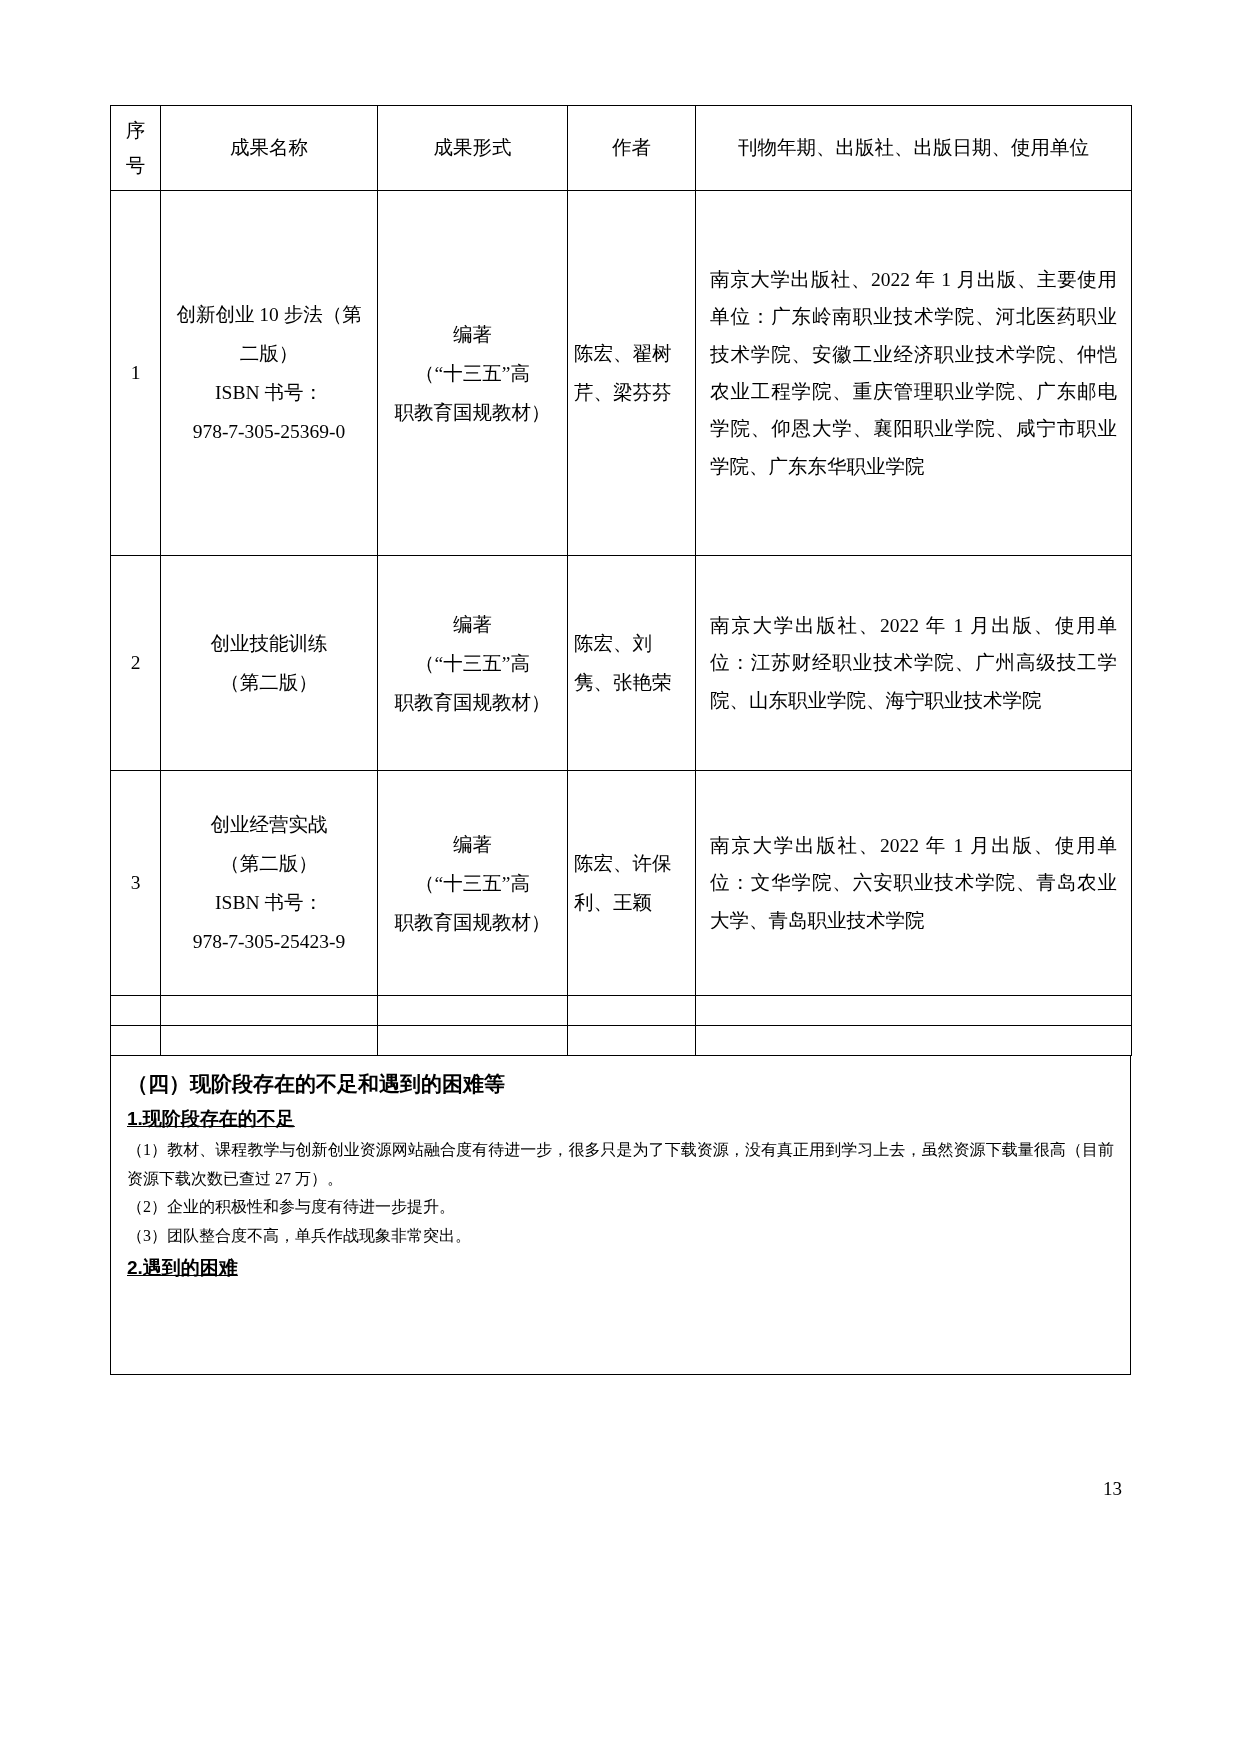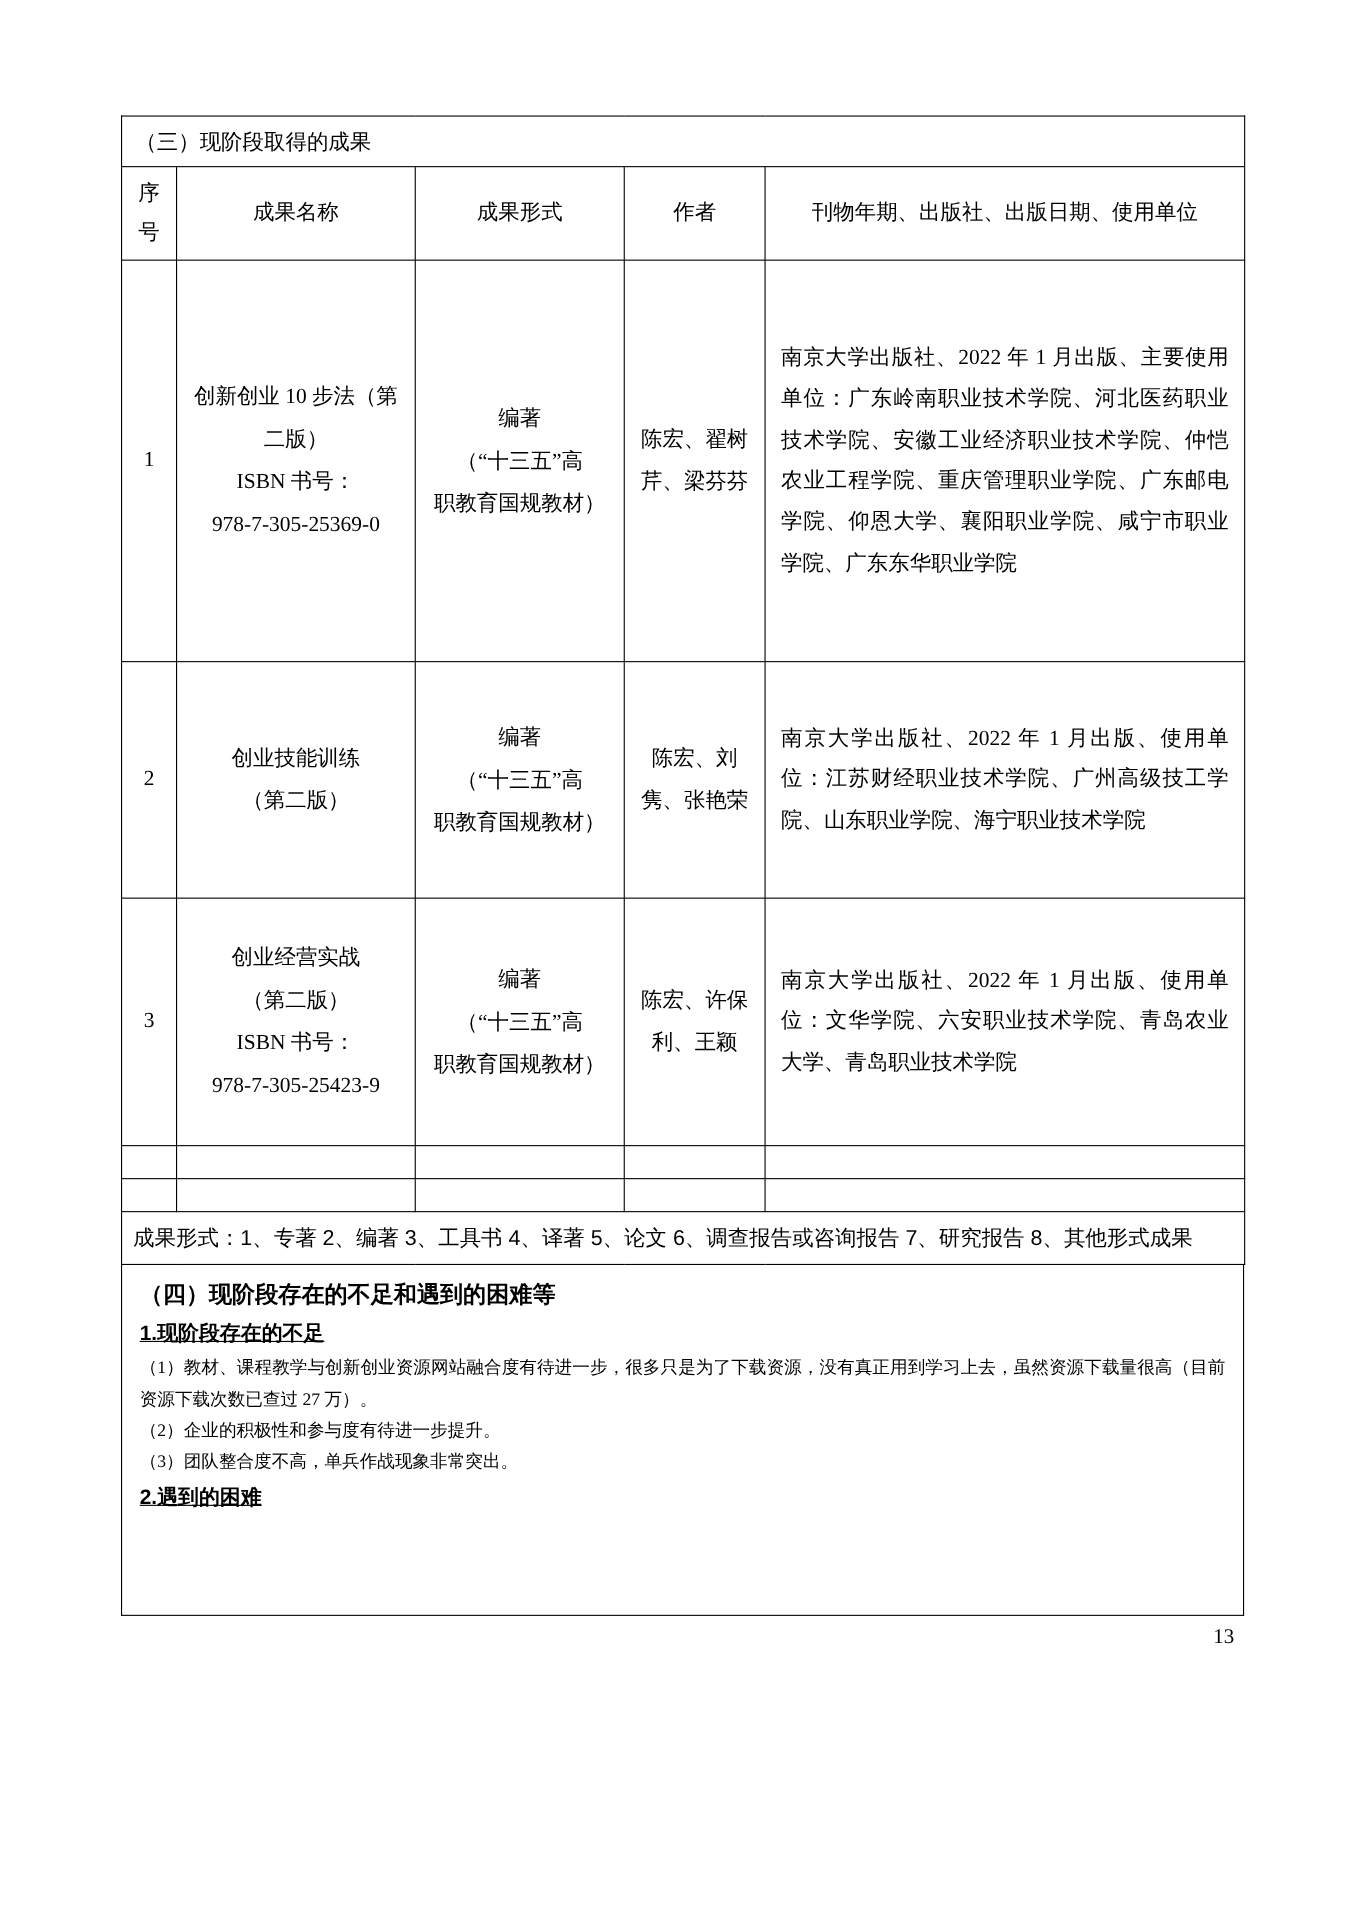--- a/index.html
+++ b/index.html
@@ -39,21 +39,21 @@
     font-weight: bold;
     text-align: center;
     font-size: 20px;
     line-height: 1.8;
     white-space: pre-line;
     padding: 4px 8px;
   }
   .c-seq  { text-align: center; }
   .c-name { text-align: center; white-space: pre-line; line-height: 2.0; padding: 4px 8px; margin-left: 16px; }
   .c-form { text-align: center; white-space: pre-line; line-height: 2.0; padding: 4px 6px; }
-  .c-auth { text-align: center; white-space: pre-line; line-height: 2.0; padding: 4px 6px; }
+  .c-auth { text-align: left; white-space: pre-line; line-height: 2.0; padding: 4px 6px; }
   .c-pub  {
     text-align: justify;
     text-align-last: left;
     line-height: 1.92;
     padding: 8px 14px;
     vertical-align: middle;
   }
   .note-row td {
     font-family: "Liberation Sans", sans-serif;
     font-weight: bold;
@@ -101,23 +101,20 @@
   <table class="results-table">
     <colgroup>
       <col style="width:50px">
       <col style="width:217px">
       <col style="width:190px">
       <col style="width:128px">
       <col style="width:436px">
     </colgroup>
 
     <tbody>
-        <tr class="title-row" style="height:46px">
-      <td colspan="5">（三）现阶段取得的成果</td>
-    </tr>
 
     <tr class="head-row" style="height:85px">
       <th>序
 号</th>
       <th>成果名称</th>
       <th>成果形式</th>
       <th>作者</th>
       <th>刊物年期、出版社、出版日期、使用单位</th>
     </tr>
 
@@ -170,23 +167,20 @@
     </tr>
 
     <tr style="height:30px">
       <td class="c-seq"></td>
       <td class="c-name"></td>
       <td class="c-form"></td>
       <td class="c-auth"></td>
       <td class="c-pub"></td>
     </tr>
 
-    <tr class="note-row" style="height:45px">
-      <td colspan="5">成果形式：1、专著   2、编著 3、工具书 4、译著 5、论文 6、调查报告或咨询报告 7、研究报告 8、其他形式成果</td>
-    </tr>
   </tbody>
     </table>
 
   <div class="section4">
     <div class="s4-title">（四）现阶段存在的不足和遇到的困难等</div>
     <div class="s4-subtitle">1.现阶段存在的不足</div>
     <div class="s4-para">（1）教材、课程教学与创新创业资源网站融合度有待进一步，很多只是为了下载资源，没有真正用到学习上去，虽然资源下载量很高（目前资源下载次数已查过 27 万）。</div>
     <div class="s4-para">（2）企业的积极性和参与度有待进一步提升。</div>
     <div class="s4-para">（3）团队整合度不高，单兵作战现象非常突出。</div>
     <div class="s4-subtitle">2.遇到的困难</div>

